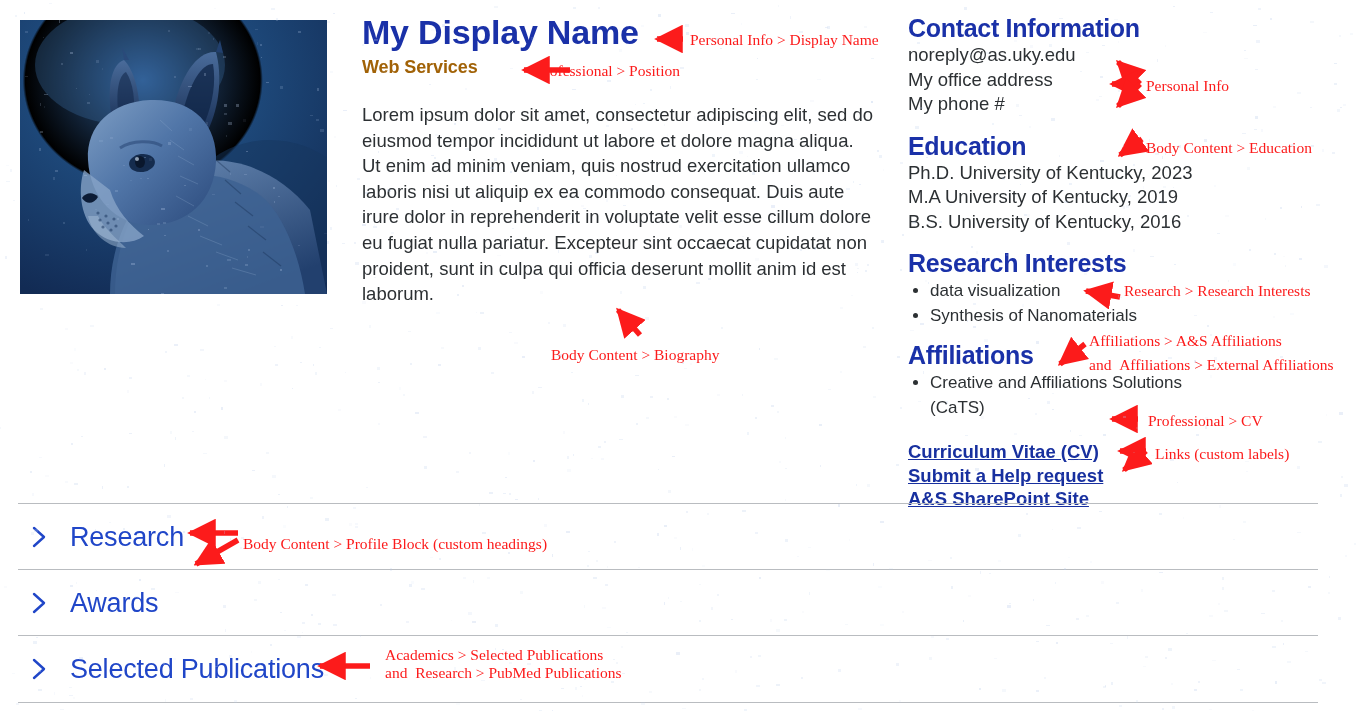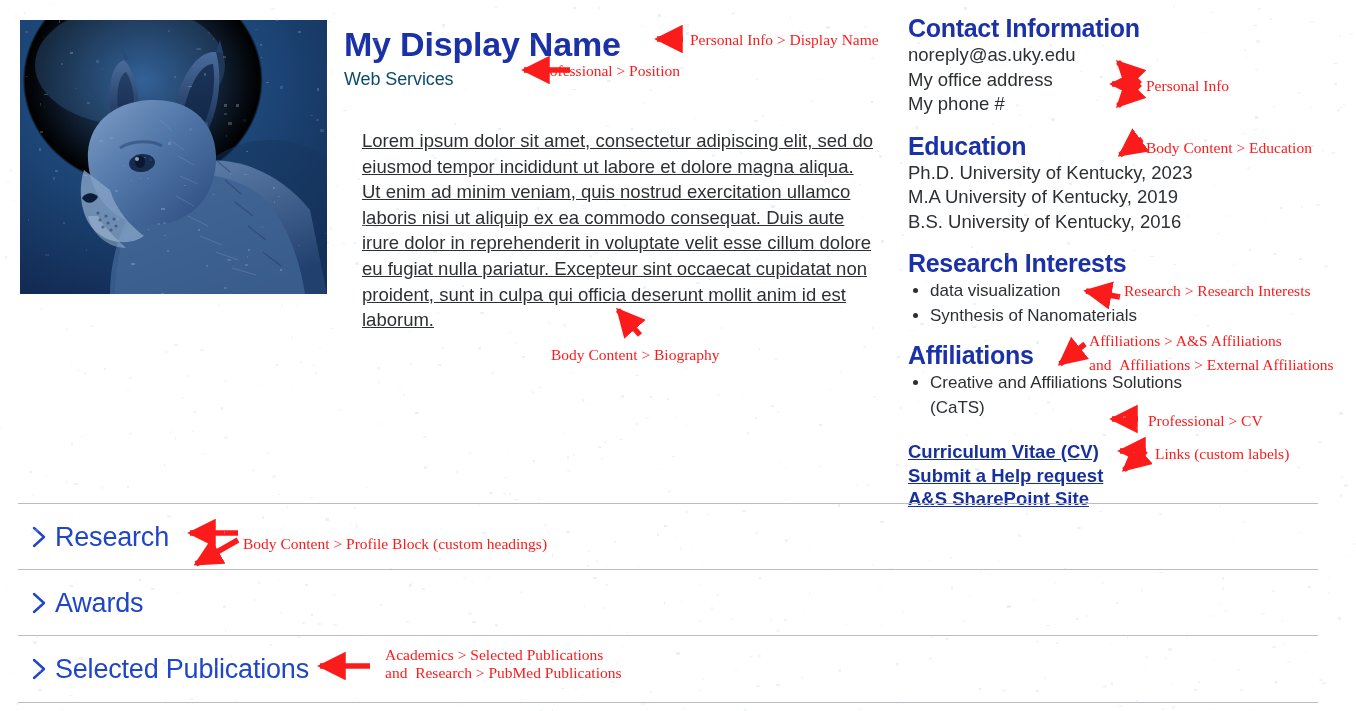--- a/index.html
+++ b/index.html
@@ -38,49 +38,47 @@
     top: 20px;
     width: 307px;
     height: 274px;
     overflow: hidden;
     background: #173a66;
   }
   .photo svg { display: block; width: 100%; height: 100%; }
 
   .mainCol {
     position: absolute;
-    left: 344px;
+    left: 362px;
     top: 14px;
     width: 520px;
-    margin-top: 12px;
   }
   .displayName {
     font-size: 34px;
     font-weight: bold;
     color: #1a31a8;
     letter-spacing: -0.2px;
     line-height: 1.08;
     margin: 0;
   }
   .position {
     font-size: 18px;
-    font-weight: normal;
-    color: #0c4a6e;
+    font-weight: bold;
+    color: #a16207;
     margin: 6px 0 0 0;
     letter-spacing: -0.1px;
   }
   .bio {
     position: absolute;
     left: 362px;
-    top: 128px;
+    top: 102px;
     width: 512px;
     font-size: 18.5px;
     line-height: 25.6px;
     color: #2c3033;
-    text-decoration: underline;
   }
 
   .rail {
     position: absolute;
     left: 908px;
     top: 14px;
     width: 330px;
   }
   .railHead {
     font-size: 25px;
@@ -128,21 +126,21 @@
   }
   .accRule {
     height: 1px;
     background: #b9bcc0;
     width: 100%;
   }
   .accRow {
     display: flex;
     align-items: center;
     height: 66px;
-    gap: 8px;
+    gap: 23px;
     padding-left: 14px;
     box-sizing: border-box;
   }
   .chev {
     width: 15px;
     height: 22px;
     flex: 0 0 auto;
     display: block;
   }
   .accLabel {

